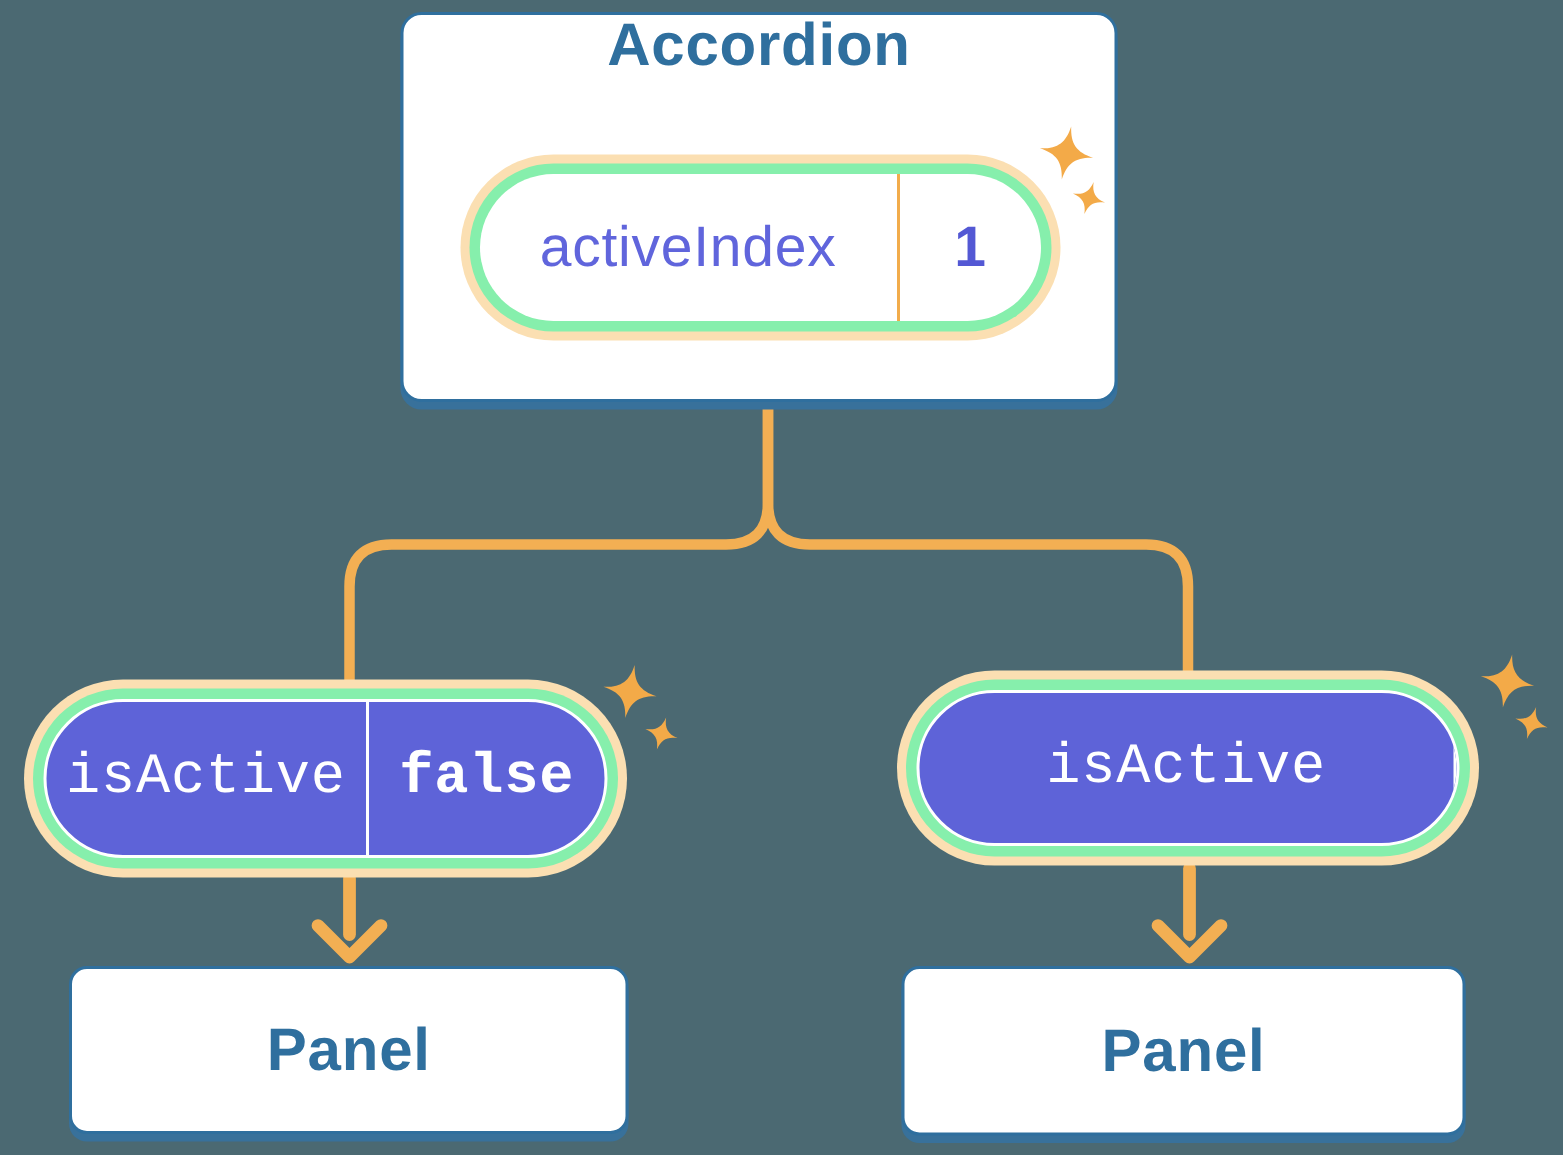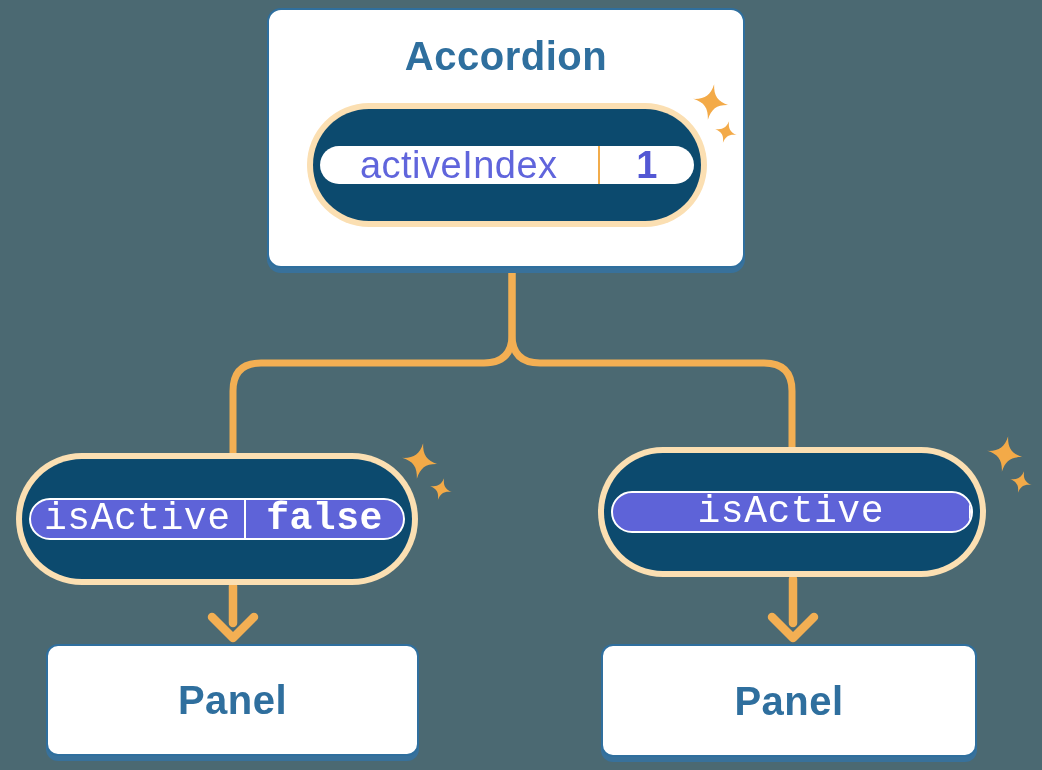--- a/index.html
+++ b/index.html
@@ -28,21 +28,20 @@
     position: absolute;
     background: #ffffff;
     border: 2.5px solid #2F6F9E;
     border-radius: 14px;
     box-shadow: 0 5px 0 0 #38719B;
     z-index: 2;
   }
   .accordion-card { left: 267px; top: 8px; width: 478px; height: 260px; }
   .card-title {
     text-align: center;
-    padding-top: 26px;
     font-size: 40px;
     font-weight: 600;
     letter-spacing: 0.5px;
     color: #2F6F9E;
     line-height: 1;
   }
 
   .panel-card {
     border-radius: 12px;
     display: flex;
@@ -63,25 +62,24 @@
   .pill {
     position: absolute;
     z-index: 2;
     background: #FBDFB2;          
     border-radius: 999px;
     padding: 6px;
     display: flex;
   }
   .pill-ring {
     flex: 1;
-    background: #0c4a6e;          
+    background: #86efac;          
     border-radius: 999px;
     padding: 7px;
     display: flex;
-    align-items: center;
   }
   .pill-body {
     flex: 1;
     border-radius: 999px;
     display: flex;
     align-items: stretch;
     overflow: hidden;
   }
 
   .pill-top { left: 307px; top: 103px; width: 400px; height: 124px; }

